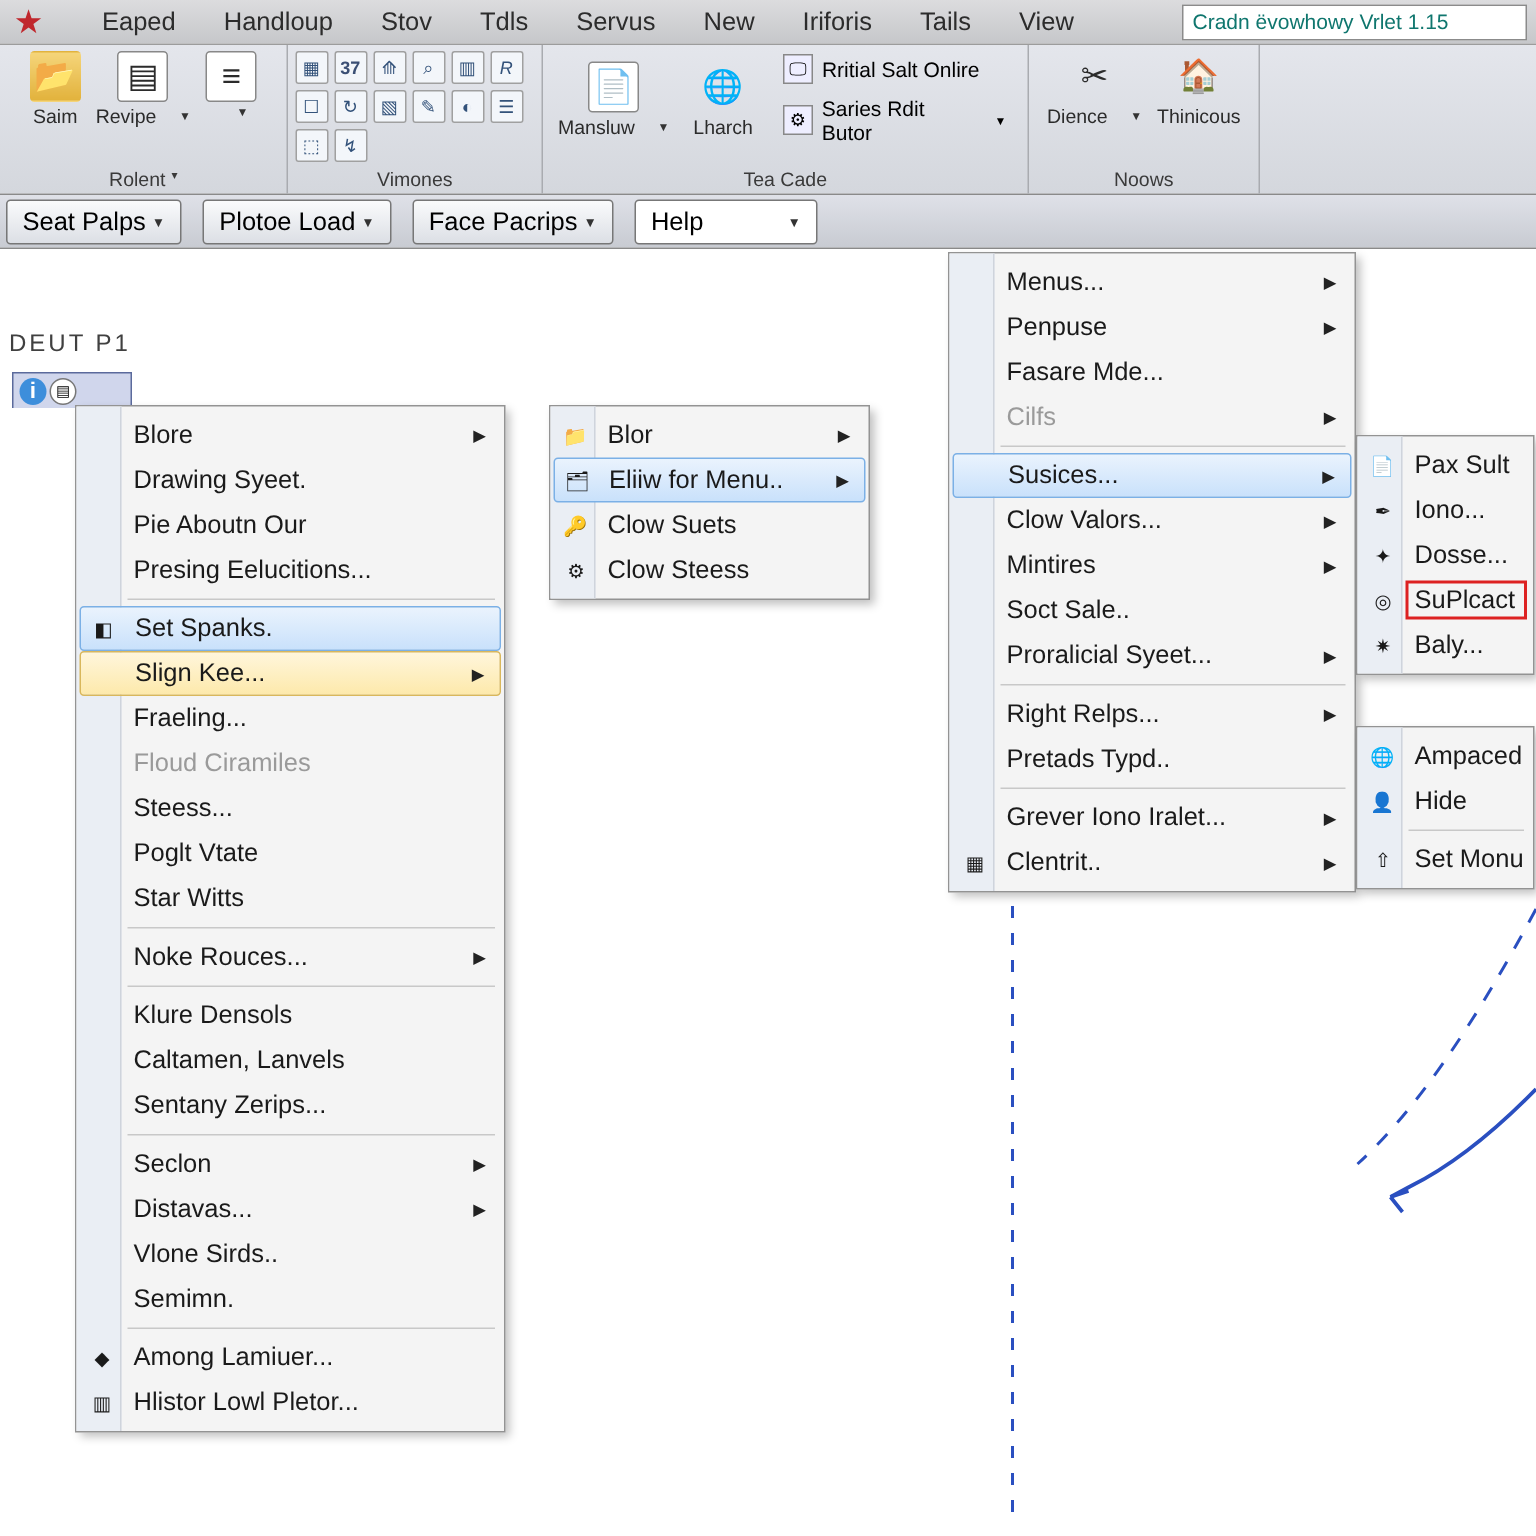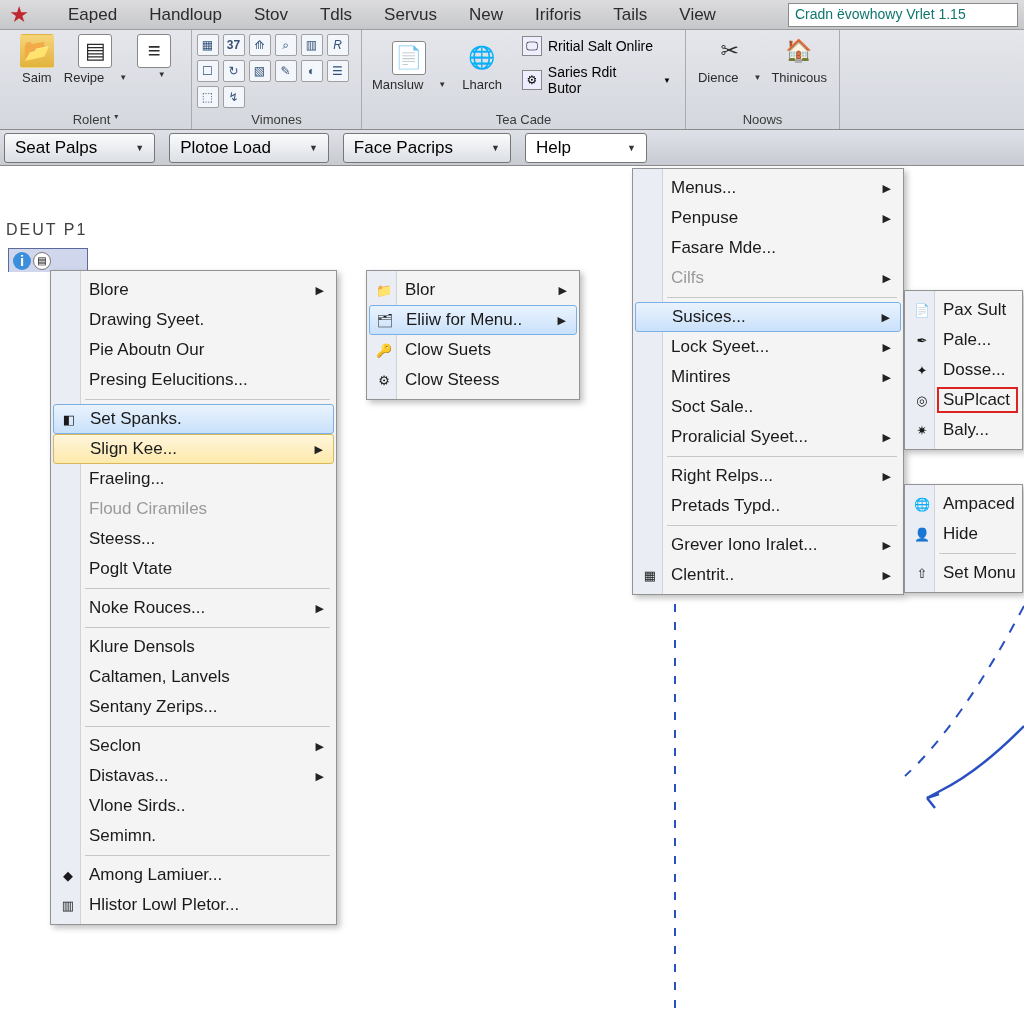--- a/index.html
+++ b/index.html
@@ -110,21 +110,20 @@
 }
 .combo {
   height:30px;
   background: linear-gradient(#fafbfc,#dcdfe5);
   border:1px solid #777;
   border-radius:3px;
   display:flex; align-items:center;
   padding: 0 10px;
   font-size:17px;
   cursor:pointer;
-  gap:34px;
 }
 .combo .tri { font-size:9px; color:#333; margin-left:4px;}
 .combo.open { background:#fff; }
 .ws {
   position:relative;
   width:100%;
   height:858px;
   background:#fff;
 }
 .ws-label {
@@ -381,20 +380,23 @@
       </div>
       <div class="mi disabled">
         <span>Floud Ciramiles</span>
       </div>
       <div class="mi">
         <span>Steess...</span>
       </div>
       <div class="mi">
         <span>Poglt Vtate</span>
       </div>
+      <div class="mi">
+        <span>Star Witts</span>
+      </div>
       <div class="sep"></div>
       <div class="mi">
         <span>Noke Rouces...</span>
         <span class="arr">▶</span>
       </div>
       <div class="sep"></div>
       <div class="mi">
         <span>Klure Densols</span>
       </div>
       <div class="mi">
@@ -467,21 +469,21 @@
       <div class="mi disabled">
         <span>Cilfs</span>
         <span class="arr">▶</span>
       </div>
       <div class="sep"></div>
       <div class="mi hl-blue">
         <span>Susices...</span>
         <span class="arr">▶</span>
       </div>
       <div class="mi">
-        <span>Lock Syeet...</span>
+        <span>Clow Valors...</span>
         <span class="arr">▶</span>
       </div>
       <div class="mi">
         <span>Mintires</span>
         <span class="arr">▶</span>
       </div>
       <div class="mi">
         <span>Soct Sale..</span>
       </div>
       <div class="mi">
@@ -508,21 +510,21 @@
       </div>
     </div>
 
   <div id="menuD" class="menu" style="left:904px; top:124px; width:119px;">
     <div class="gutter"></div>
   <div class="mi">
         <span>Pax Sult</span>
         <span class="mico">📄</span>
       </div>
       <div class="mi">
-        <span>Pale...</span>
+        <span>Iono...</span>
         <span class="mico">✒</span>
       </div>
       <div class="mi">
         <span>Dosse...</span>
         <span class="mico">✦</span>
       </div>
       <div class="mi" style="position: relative;">
         <span>SuPlcact</span>
         <span class="mico">◎</span>
         <div class="redbox" style="inset: 2px 2px 2px 30px;"></div>

